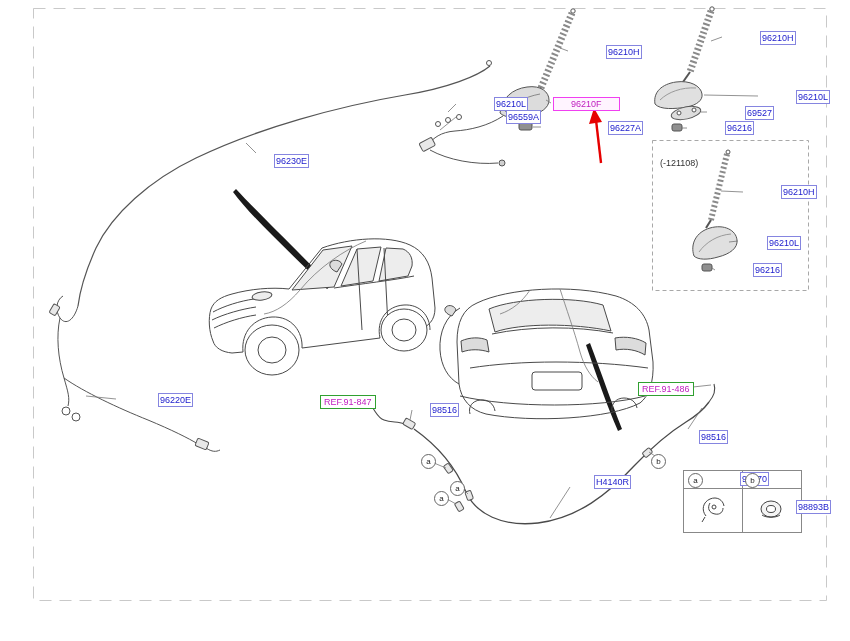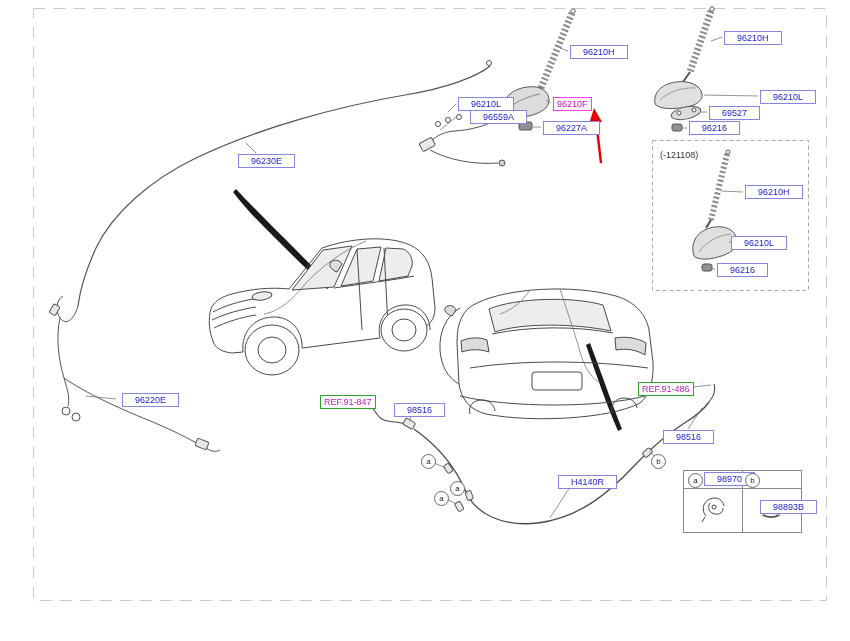--- a/index.html
+++ b/index.html
@@ -3,26 +3,26 @@
 <meta charset="utf-8">
 <style>
   html,body{margin:0;padding:0;background:#fff;}
   #stage{
     position:relative;width:850px;height:641px;background:#ffffff;
     font-family:"Liberation Sans",sans-serif;overflow:hidden;
   }
   #artwork{position:absolute;left:0;top:0;}
   .plabel{
     position:absolute;font-size:9px;line-height:10px;color:#1a1acc;
-    background:#ffffff;border:1px solid #8585e0;padding:1px 12px;
-    white-space:nowrap;cursor:pointer;z-index:3;
+    background:#ffffff;border:1px solid #8585e0;padding:1px 1px;
+    white-space:nowrap;cursor:pointer;z-index:3;margin-left:36px;
   }
   .hlabel{
     position:absolute;font-size:9px;line-height:10px;color:#c020c0;
-    background:#fff4ff;border:1px solid #f040f0;padding:1px 3px;
+    background:#fff4ff;border:1px solid #f040f0;padding:1px 17px;
     white-space:nowrap;cursor:pointer;z-index:3;
   }
   .rlabel{
     position:absolute;font-size:9px;line-height:10px;color:#c020c0;
     background:#ffffff;border:1px solid #30a030;padding:1px 3px;
     white-space:nowrap;cursor:pointer;z-index:3;
   }
   .note{
     position:absolute;font-size:9px;color:#333;z-index:3;white-space:nowrap;
   }
@@ -208,33 +208,33 @@
   <div class="plabel" style="left:570px;top:45px">96210H</div>
   <div class="plabel" style="left:724px;top:31px">96210H</div>
   <div class="plabel" style="left:760px;top:90px">96210L</div>
   <div class="plabel" style="left:709px;top:106px">69527</div>
   <div class="plabel" style="left:689px;top:121px">96216</div>
   <div class="plabel" style="left:745px;top:185px">96210H</div>
   <div class="plabel" style="left:731px;top:236px">96210L</div>
   <div class="plabel" style="left:717px;top:263px">96216</div>
   <div class="plabel" style="left:458px;top:97px">96210L</div>
   <div class="plabel" style="left:470px;top:110px">96559A</div>
-  <div class="plabel" style="left:543px;top:121px">96227A</div>
+  <div class="plabel" style="left:572px;top:121px">96227A</div>
   <div class="plabel" style="left:238px;top:154px">96230E</div>
   <div class="plabel" style="left:122px;top:393px">96220E</div>
   <div class="plabel" style="left:394px;top:403px">98516</div>
   <div class="plabel" style="left:663px;top:430px">98516</div>
   <div class="plabel" style="left:558px;top:475px">H4140R</div>
 
   <div class="hlabel" style="left:553px;top:97px">96210F</div>
 
   <div class="rlabel" style="left:320px;top:395px">REF.91-847</div>
   <div class="rlabel" style="left:638px;top:382px">REF.91-486</div>
 
-  <div class="note" style="left:660px;top:150px">(-121108)</div>
+  <div class="note" style="left:660px;top:158px">(-121108)</div>
 
   <div class="callout" style="left:421px;top:454px">a</div>
   <div class="callout" style="left:450px;top:481px">a</div>
   <div class="callout" style="left:434px;top:491px">a</div>
   <div class="callout" style="left:651px;top:454px">b</div>
 
   <div class="callout" style="left:688px;top:473px">a</div>
   <div class="plabel" style="left:704px;top:472px">98970</div>
   <div class="callout" style="left:745px;top:473px">b</div>
   <div class="plabel" style="left:760px;top:500px">98893B</div>

